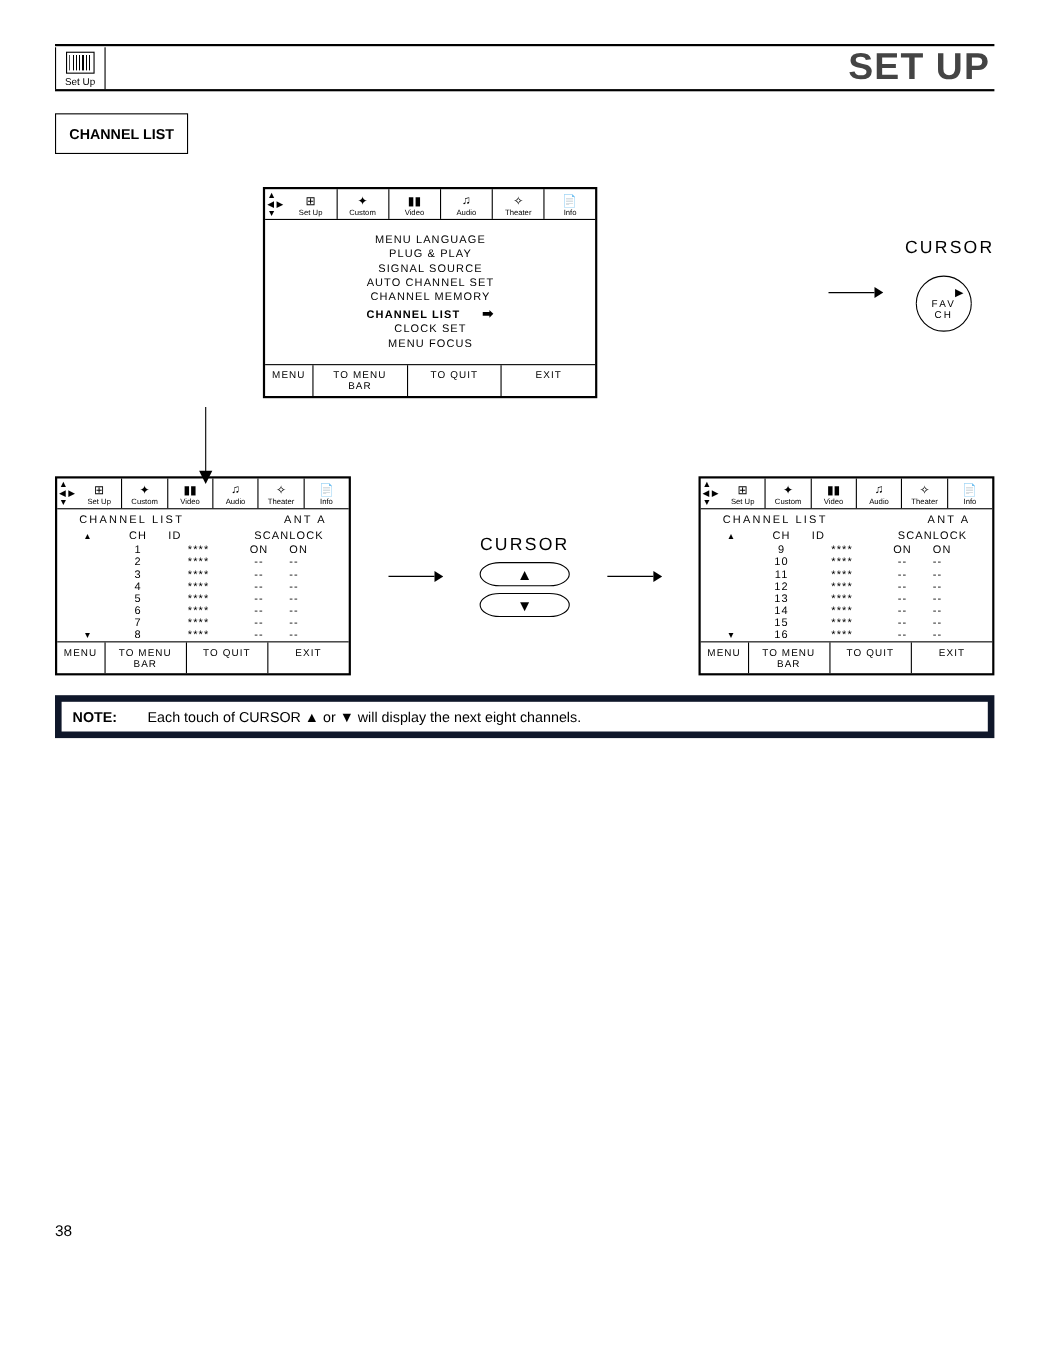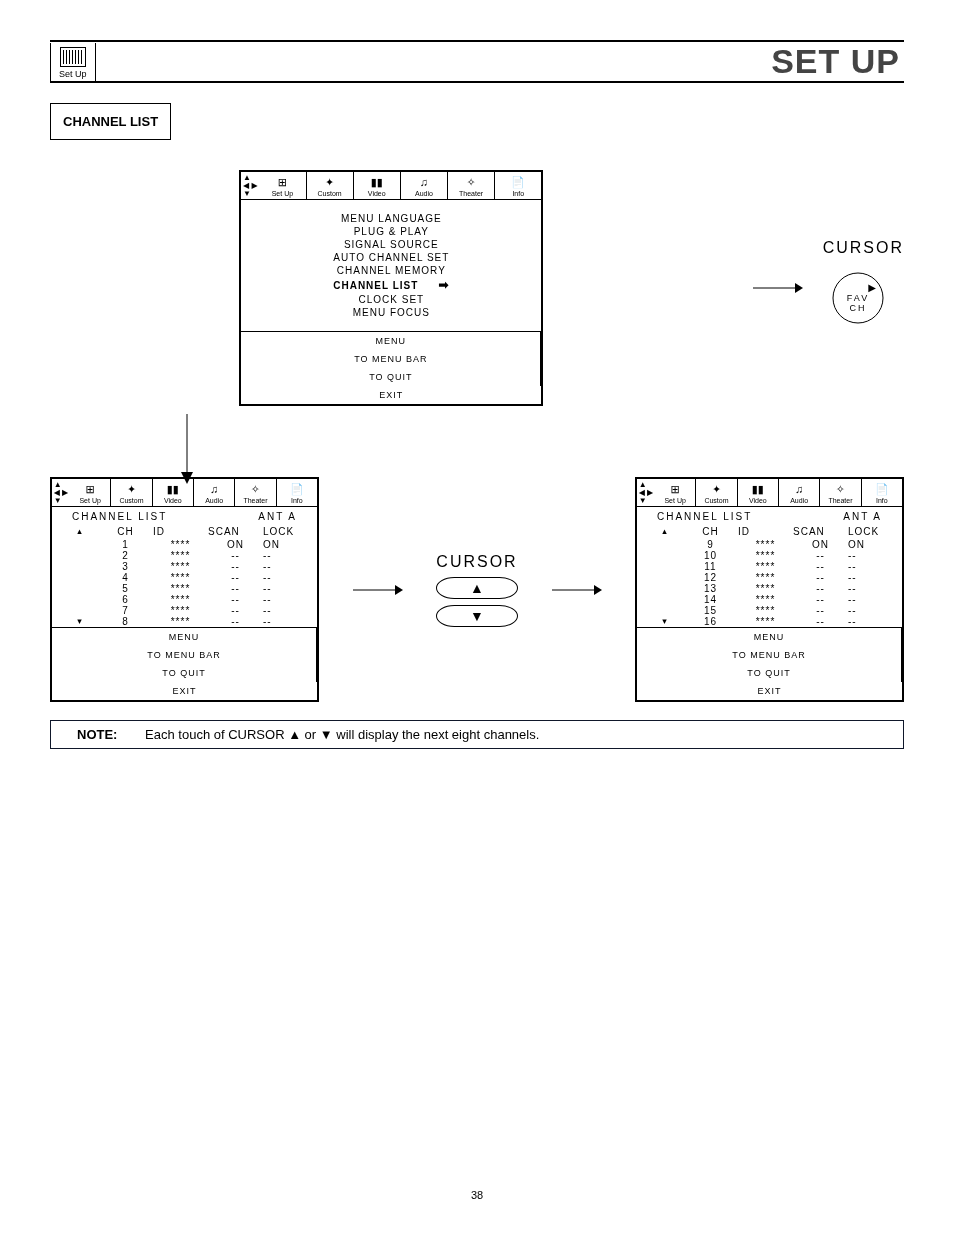--- a/index.html
+++ b/index.html
@@ -113,21 +113,20 @@
     .menu-body .selected::after {
       content: "➡";
       margin-left: 20px;
       font-size: 12px;
     }
     .menu-footer {
       border-top: 1px solid #000;
       display: flex;
       font-size: 9px;
       letter-spacing: 1px;
-      flex-direction: column;
     }
     .menu-footer div {
       padding: 4px 6px;
       border-right: 1px solid #000;
       flex: 1;
       text-align: center;
     }
     .menu-footer div:last-child { border-right: none; }
     .menu-footer .menu-label {
       flex: 0 0 auto;
@@ -175,21 +174,21 @@
       padding: 0 10px;
     }
     .col-headers {
       display: flex;
       padding: 2px 10px;
       letter-spacing: 1px;
     }
     .col-headers span:nth-child(1) { width: 36px; text-align: center; }
     .col-headers span:nth-child(2) { width: 55px; text-align: center; }
     .col-headers span:nth-child(3) { width: 55px; text-align: left; }
-    .col-headers span:nth-child(4) { width: 55px; text-align: left; }
+    .col-headers span:nth-child(4) { width: 55px; text-align: right; }
     .list-row {
       display: flex;
       padding: 0 10px;
       letter-spacing: 1px;
     }
     .list-row span:nth-child(1) { width: 36px; text-align: center; }
     .list-row span:nth-child(2) { width: 55px; text-align: center; }
     .list-row span:nth-child(3) { width: 55px; text-align: center; }
     .list-row span:nth-child(4) { width: 55px; text-align: center; }
     .list-scroll-ind {
@@ -211,29 +210,29 @@
       padding: 2px 0;
       font-size: 14px;
     }
 
     .instructions {
       margin-top: 18px;
       font-size: 13px;
       line-height: 1.5;
     }
     .note-box {
-      border: 1px solid #0f172a;
-      padding: 6px 26px;
+      border: 6px solid #0f172a;
+      padding: 6px 10px;
       margin-top: 14px;
       font-size: 13px;
     }
     .note-box b { margin-right: 24px; }
     .page-num {
-      text-align: center;
-      font-size: 11px;
+      text-align: left;
+      font-size: 14px;
       margin-top: 440px;
     }
     .flow-arrow-down {
       text-align: center;
       margin-top: 8px;
     }
   </style>
 </head>
 <body>
 

